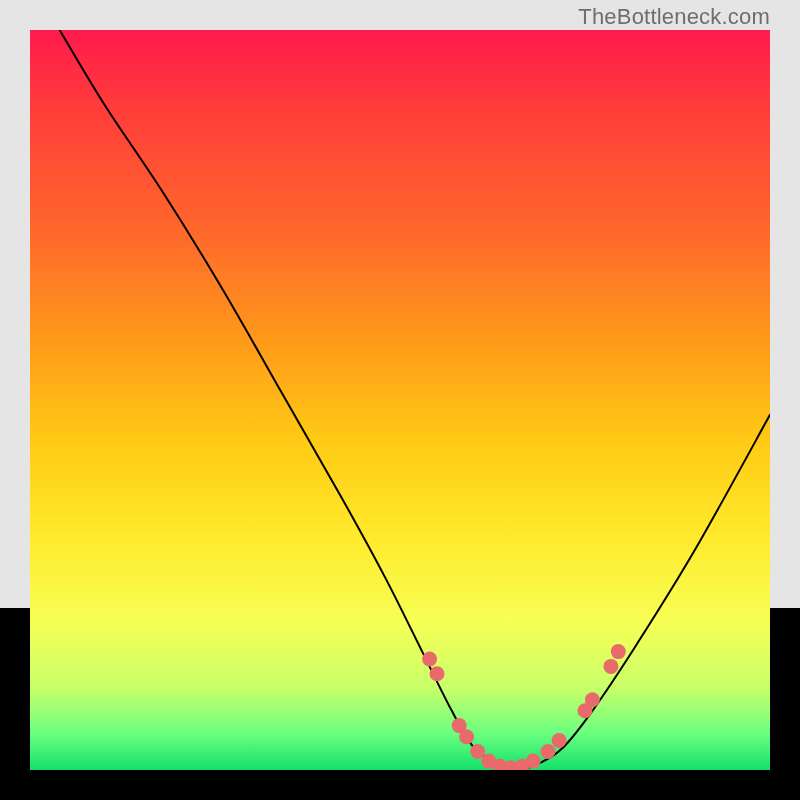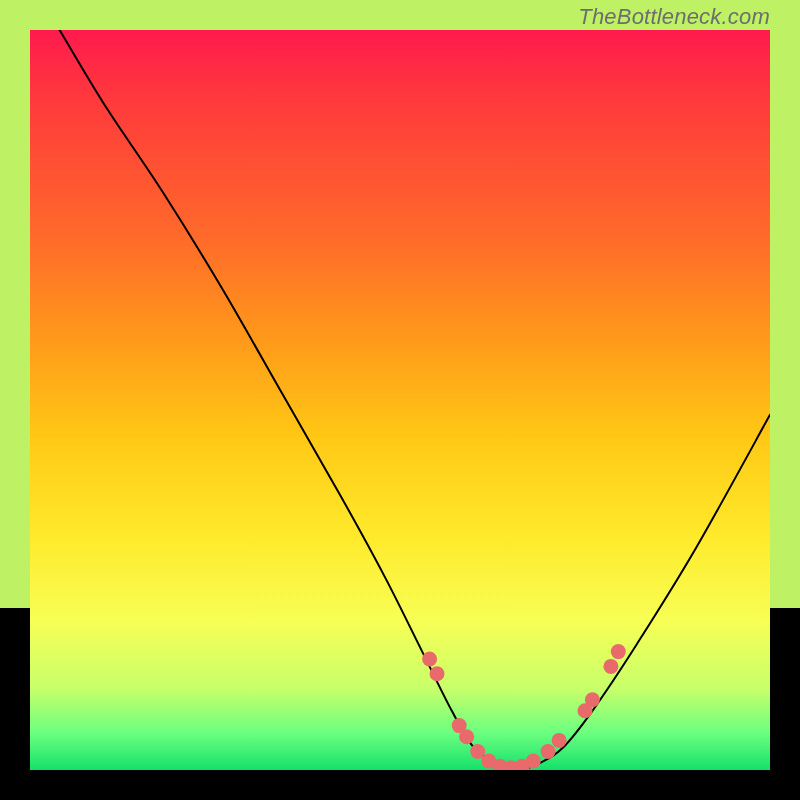--- a/index.html
+++ b/index.html
@@ -8,22 +8,21 @@
     width: 800px;
     height: 800px;
     background: #000;
     overflow: hidden;
     font-family: Arial, Helvetica, sans-serif;
   }
   .frame {
     position: relative;
     width: 800px;
     height: 608px;
-    background: #bef264;
-    font-style: italic;
+    background: #e5e5e5;
   }
   .plot {
     position: absolute;
     left: 30px;
     top: 30px;
     width: 740px;
     height: 740px;
     
     background: linear-gradient(to bottom,
       #ff1a4d 0%,

